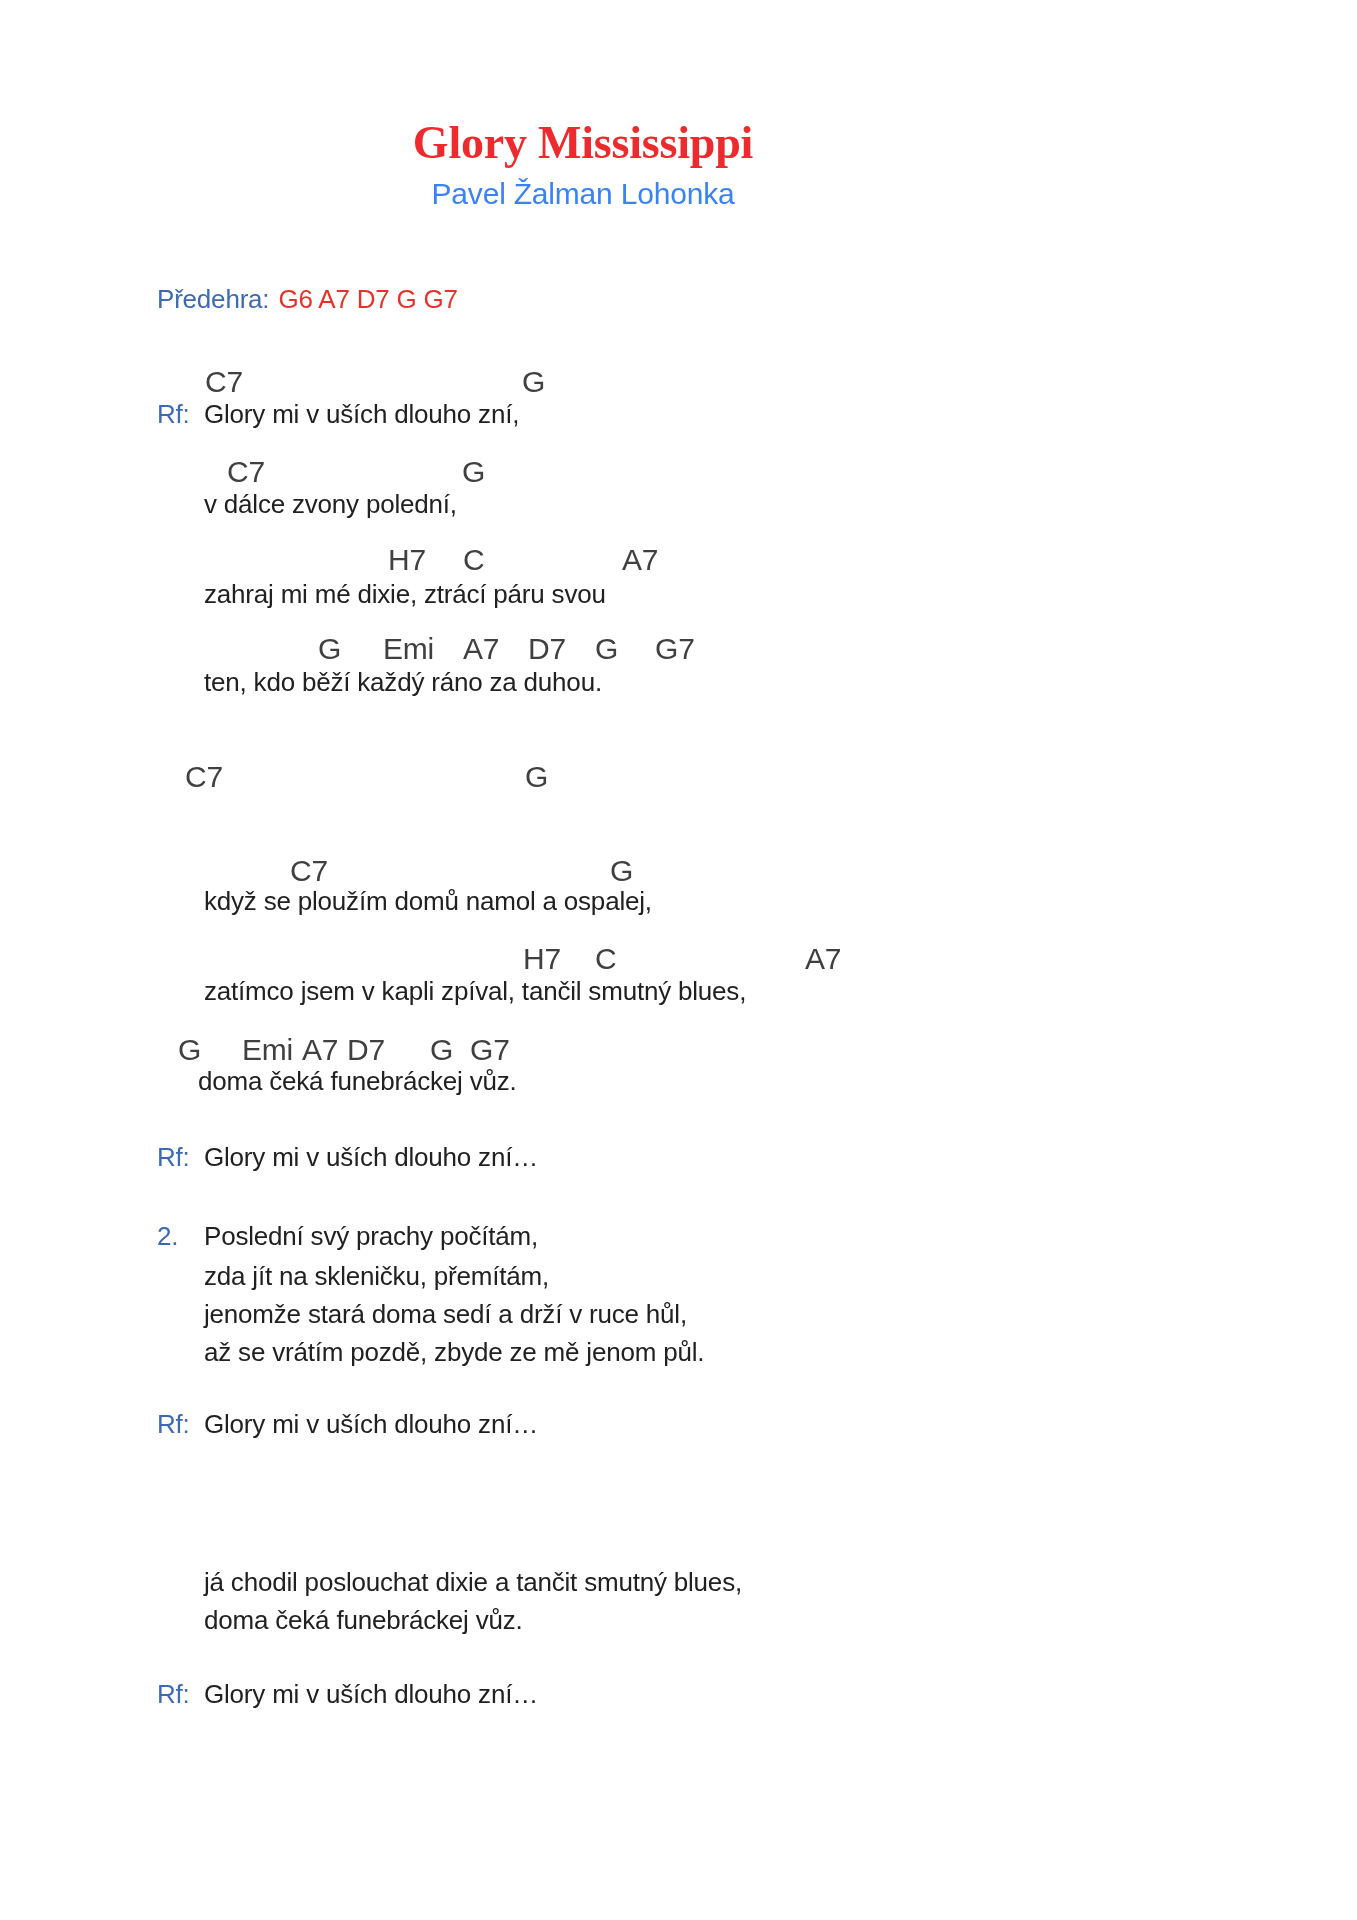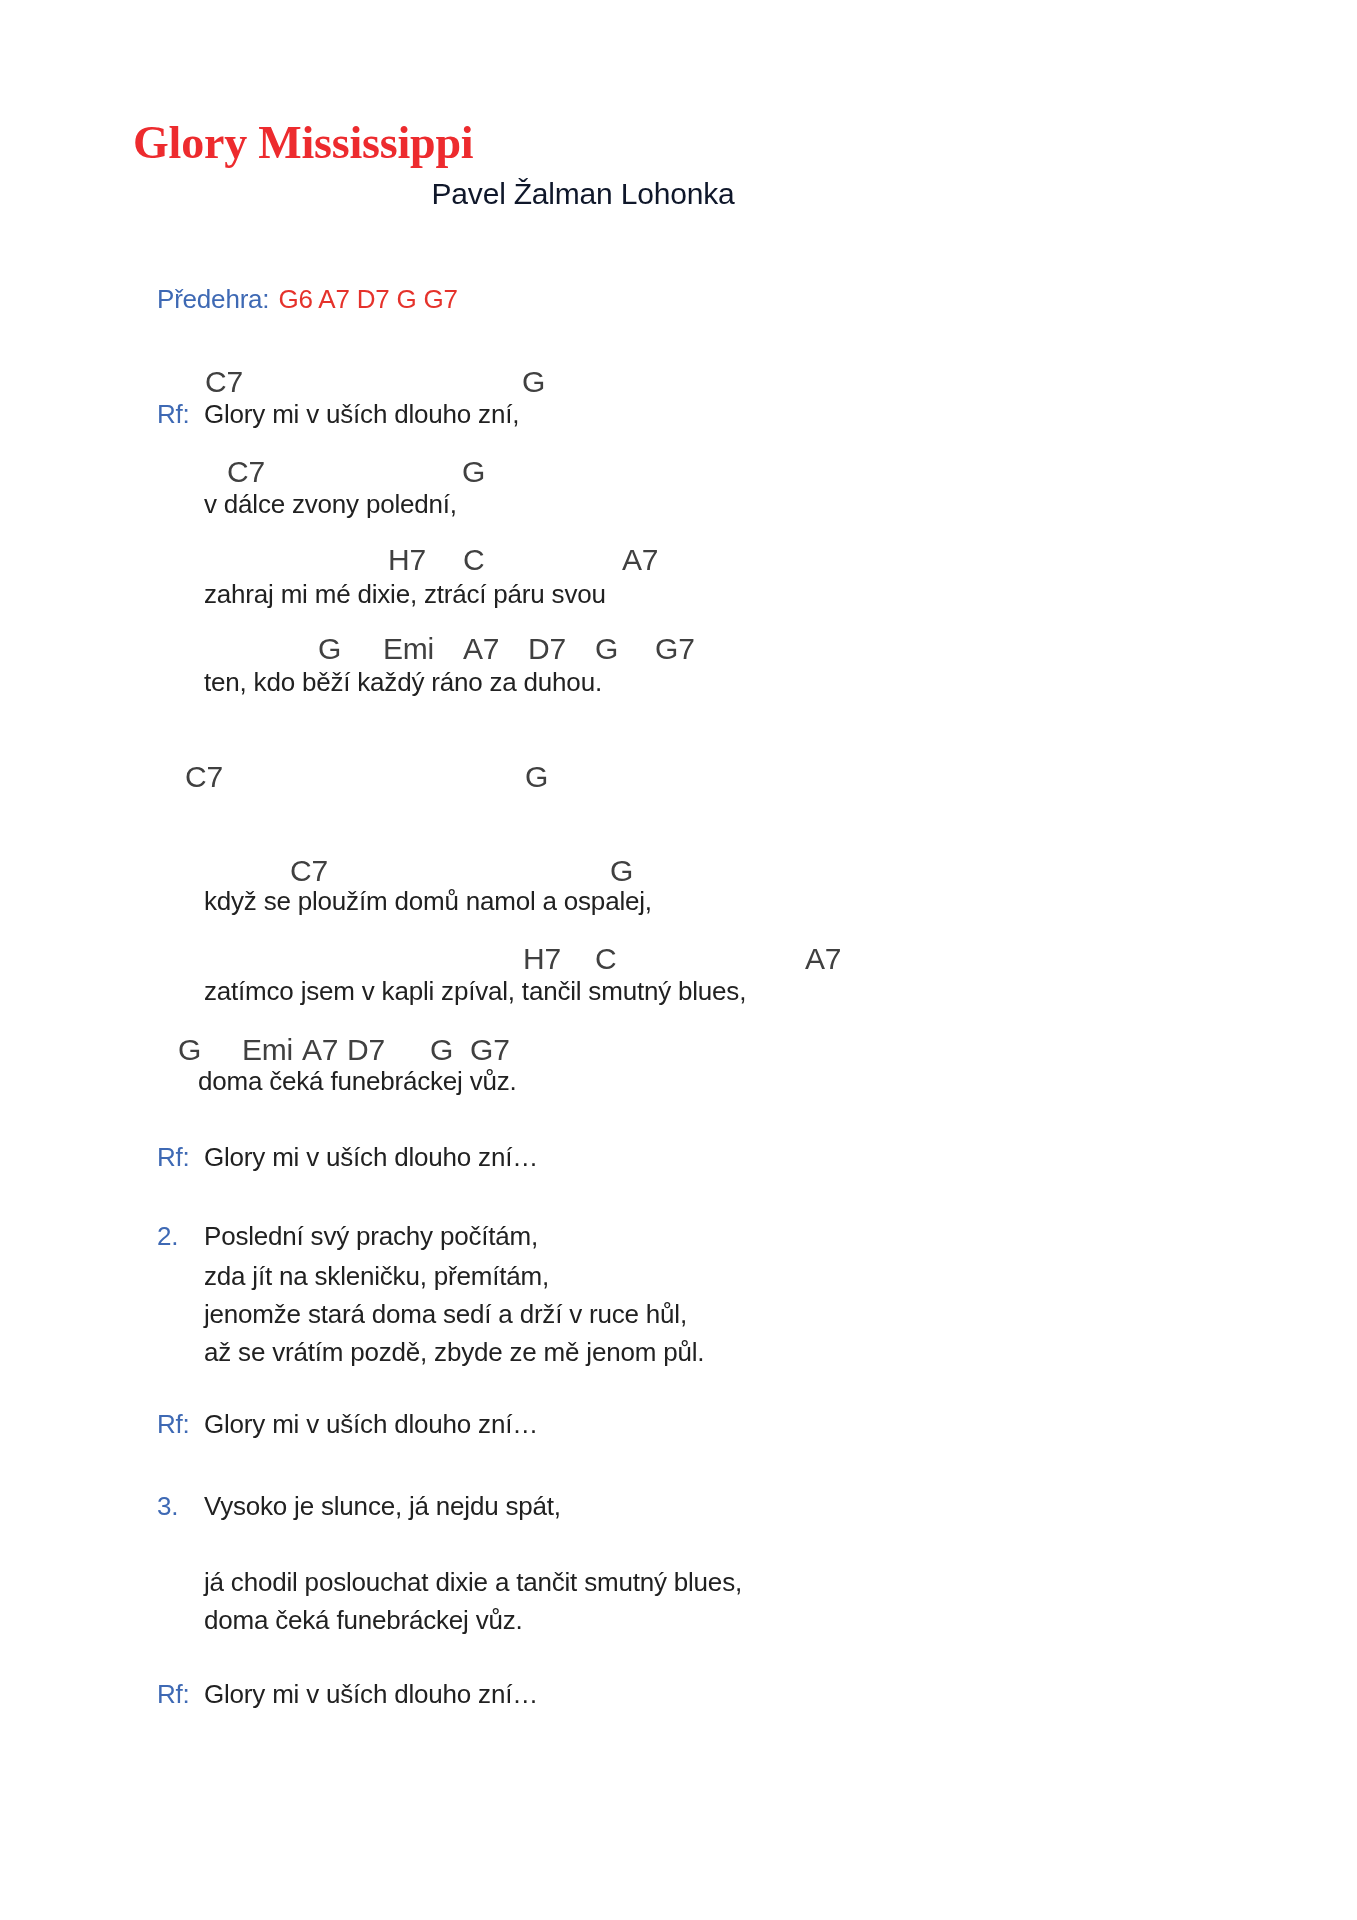--- a/index.html
+++ b/index.html
@@ -7,32 +7,32 @@
     position:relative;
     width:1357px;height:1920px;
     background:#ffffff;
     font-family:"Liberation Sans",sans-serif;
     color:#212121;
     overflow:hidden;
     letter-spacing:-0.2px;
   }
   .title{
     position:absolute;left:133px;top:118px;width:900px;
-    text-align:left;
+    text-align:center;
     font-family:"Liberation Serif",serif;
     font-weight:700;
     font-size:46px;line-height:1.1;
     color:#ed2b2e;
     margin:0;
   }
   .author{
     position:absolute;left:133px;top:177px;width:900px;
     text-align:center;
     font-size:30px;line-height:1.15;
-    color:#0f172a;
+    color:#3b82f6;
   }
   .line{
     position:absolute;
     font-size:26px;line-height:1.15;
     white-space:nowrap;
   }
   .label{color:#3e69b4;}
   .lyric-label{display:inline-block;min-width:40px;margin-right:7px;color:#3e69b4;}
   .chord{color:#404040;}
   .chordline{
@@ -139,23 +139,20 @@
     <span>zda jít na skleničku, přemítám,</span>
   </div>
   <div class="line" style="left:204px;top:1338px">
     <span>až se vrátím pozdě, zbyde ze mě jenom půl.</span>
   </div>
 
   <div class="line" style="left:157px;top:1410px">
     <span class="lyric-label">Rf:</span><span>Glory mi v uších dlouho zní…</span>
   </div>
 
-  <div class="line" style="left:157px;top:1492px">
-    <span class="lyric-label">3.</span><span>Vysoko je slunce, já nejdu spát,</span>
-  </div>
   <div class="line" style="left:204px;top:1568px">
     <span>já chodil poslouchat dixie a tančit smutný blues,</span>
   </div>
   <div class="line" style="left:204px;top:1606px">
     <span>doma čeká funebráckej vůz.</span>
   </div>
 
   <div class="line" style="left:157px;top:1680px">
     <span class="lyric-label">Rf:</span><span>Glory mi v uších dlouho zní…</span>
   </div>

